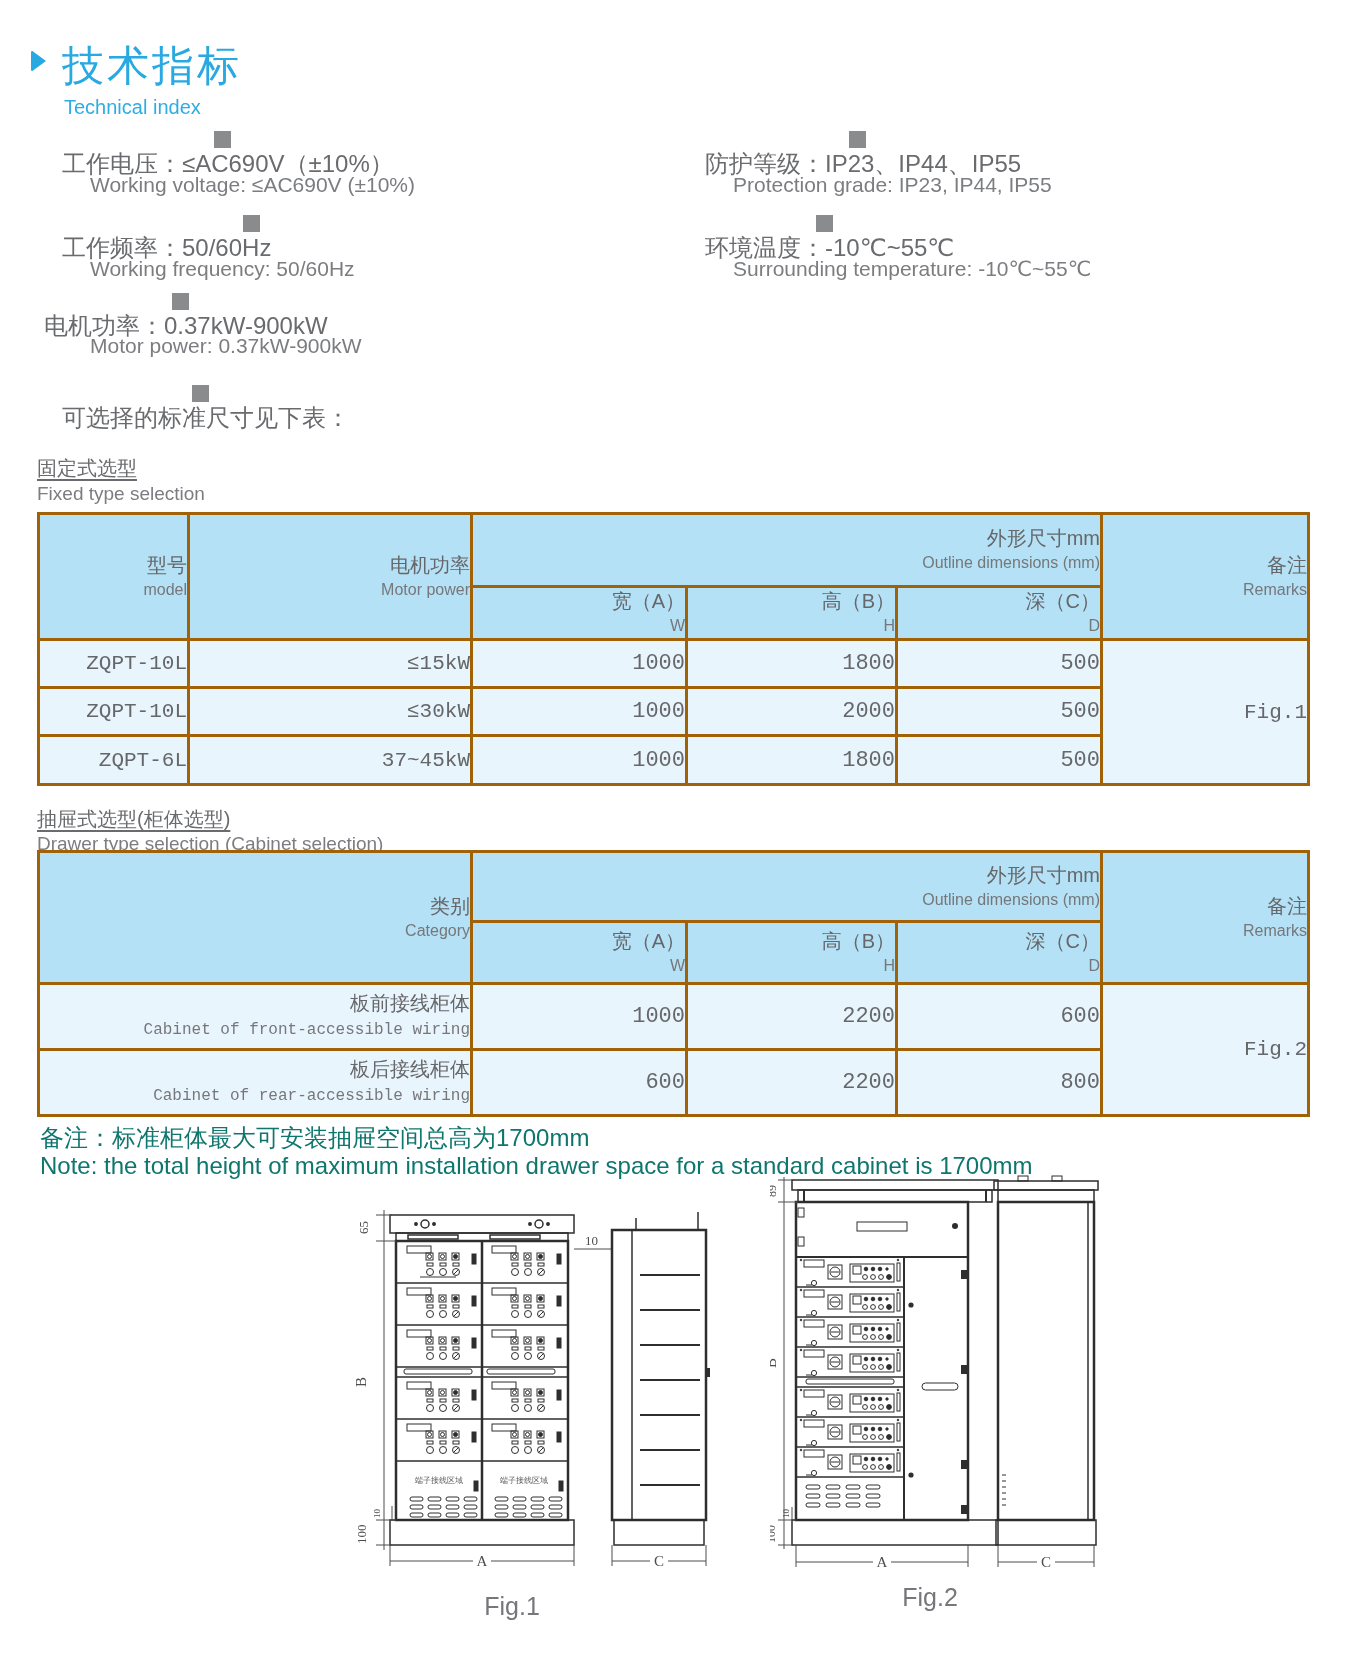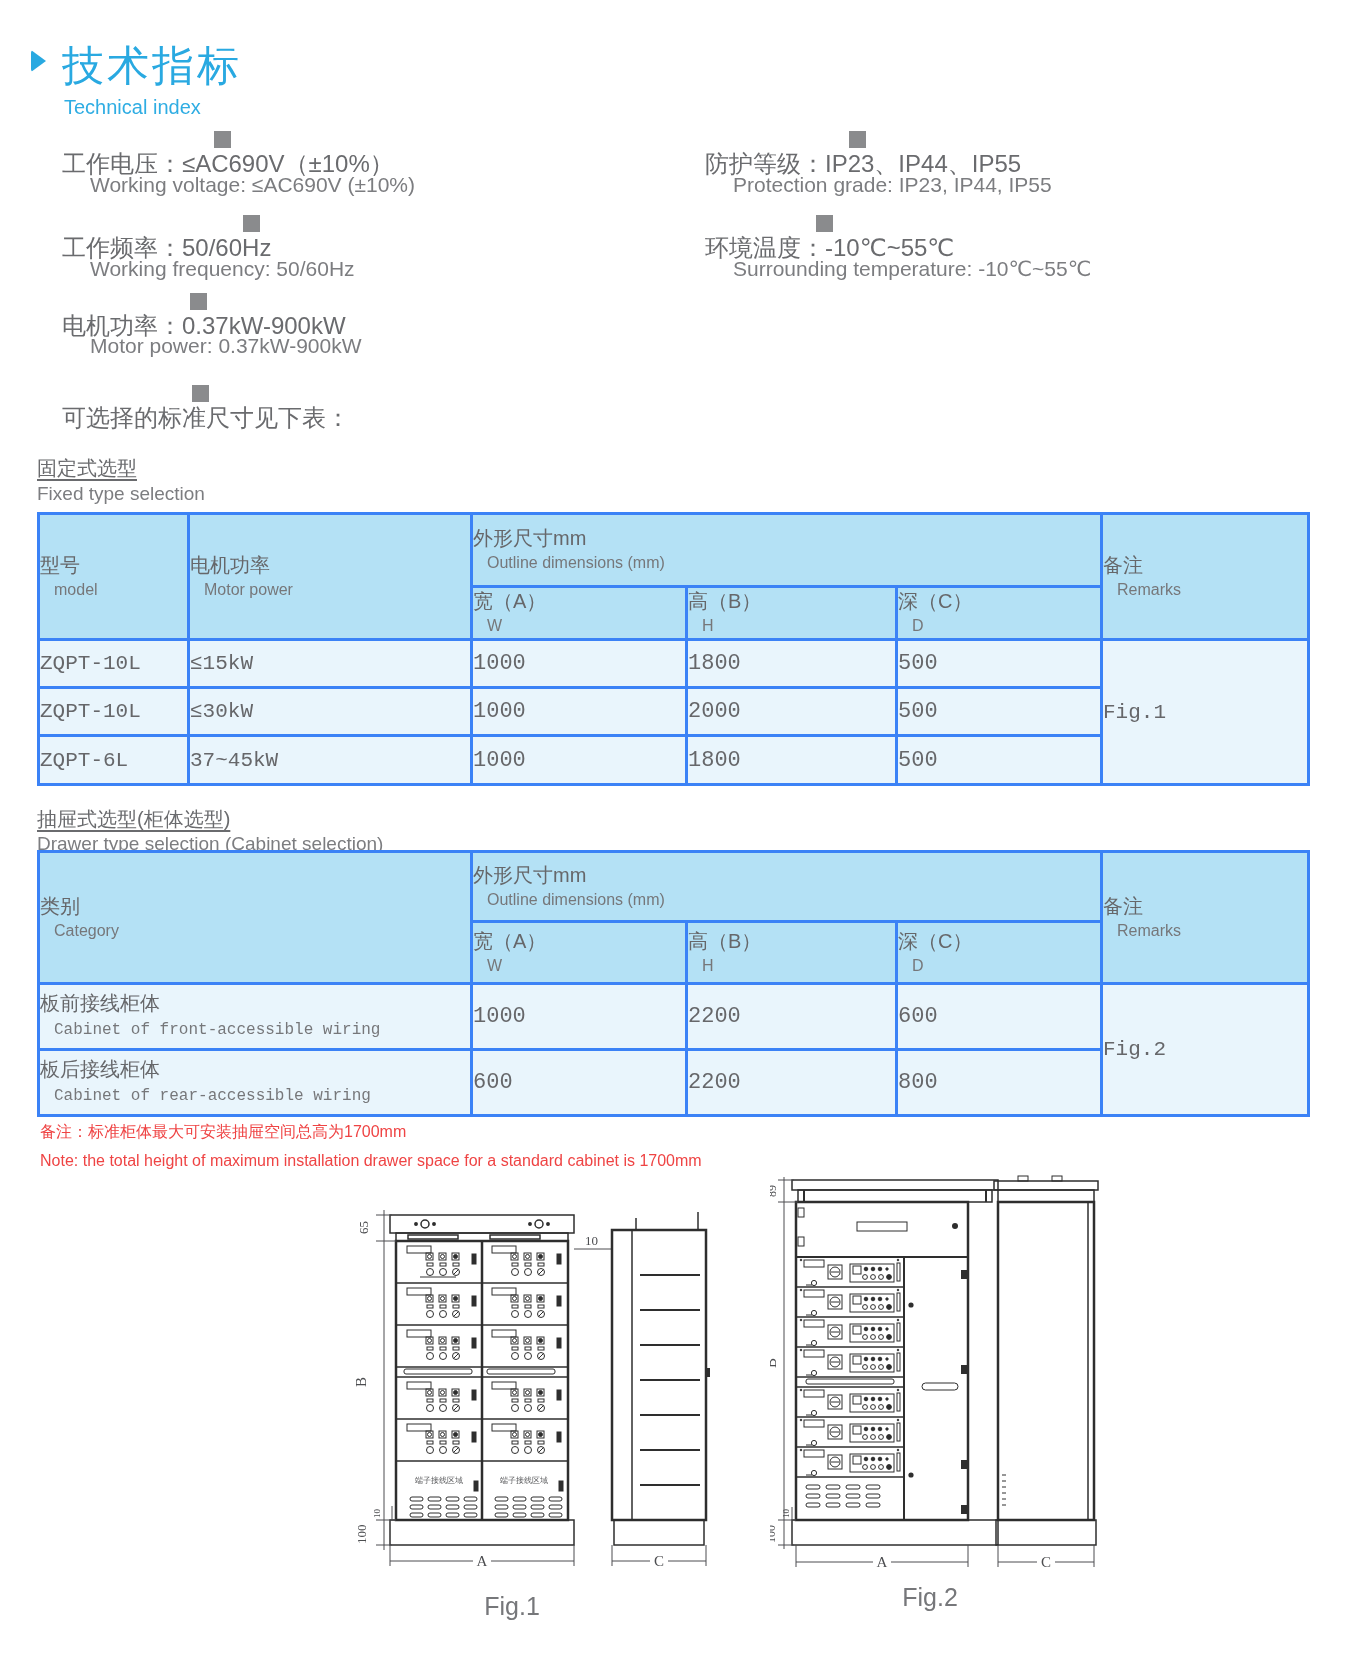--- a/index.html
+++ b/index.html
@@ -22,31 +22,31 @@
   .spec-zh .bullet { width:17px; height:17px; background:#8a8b8d; margin-right:11px; flex:0 0 auto; }
   .spec-en { position:absolute; font-size:21px; color:#7c7d80; white-space:nowrap; }
 
   
   .sec-zh { position:absolute; font-size:20px; color:#6a6b6e; text-decoration:underline; text-underline-offset:4px; white-space:nowrap; }
   .sec-en { position:absolute; font-size:19px; color:#7c7d80; white-space:nowrap; }
 
   
   table.spec-table { border-collapse:collapse; table-layout:fixed; position:absolute; left:37px; }
   table.spec-table th, table.spec-table td {
-    border:3px solid #3b82f6; text-align:left; vertical-align:middle; padding:0; font-weight:normal;
+    border:3px solid #a16207; text-align:right; vertical-align:middle; padding:0; font-weight:normal;
   }
   table.spec-table th { background:#b4e1f5; }
   table.spec-table td { background:#e9f5fc;font-family:Liberation Mono, monospace; }
   .cz { font-size:20px; color:#66676a; line-height:26px; }
   .ce { font-size:16px; color:#76777a; line-height:24px;margin-left:14px; }
   .cn { font-size:22px; color:#66676a; }
   .cm { font-size:21px; color:#66676a; }
 
   
-  .note-line { position:absolute; font-size:16px; color:#ef4444; white-space:nowrap; }
+  .note-line { position:absolute; font-size:24px; color:#0f766e; white-space:nowrap; }
 
   
   svg.fig { position:absolute; }
   .dim { font-family:"Liberation Serif","DejaVu Serif",serif; fill:#4c4d50; }
   .fig-caption { position:absolute; width:180px; text-align:center; font-size:25px; color:#76777a; }
 </style>
 </head>
 <body>
 
 <div class="page">
@@ -60,21 +60,21 @@
     <span>工作电压：≤AC690V（±10%）</span>
   </div>
   <div class="spec-en" style="left:90px; top:173px;">Working voltage: ≤AC690V (±10%)</div>
 
   <div class="spec-zh" style="left:62px; top:215px;align-items:flex-end;">
     <span class="bullet"></span>
     <span>工作频率：50/60Hz</span>
   </div>
   <div class="spec-en" style="left:90px; top:257px;">Working frequency: 50/60Hz</div>
 
-  <div class="spec-zh" style="left:62px; top:293px;">
+  <div class="spec-zh" style="left:44px; top:293px;">
     <span class="bullet"></span>
     <span>电机功率：0.37kW-900kW</span>
   </div>
   <div class="spec-en" style="left:90px; top:334px;">Motor power: 0.37kW-900kW</div>
 
   <div class="spec-zh" style="left:62px; top:377px;margin-top:8px;">
     <span class="bullet"></span>
     <span>可选择的标准尺寸见下表：</span>
   </div>
 

